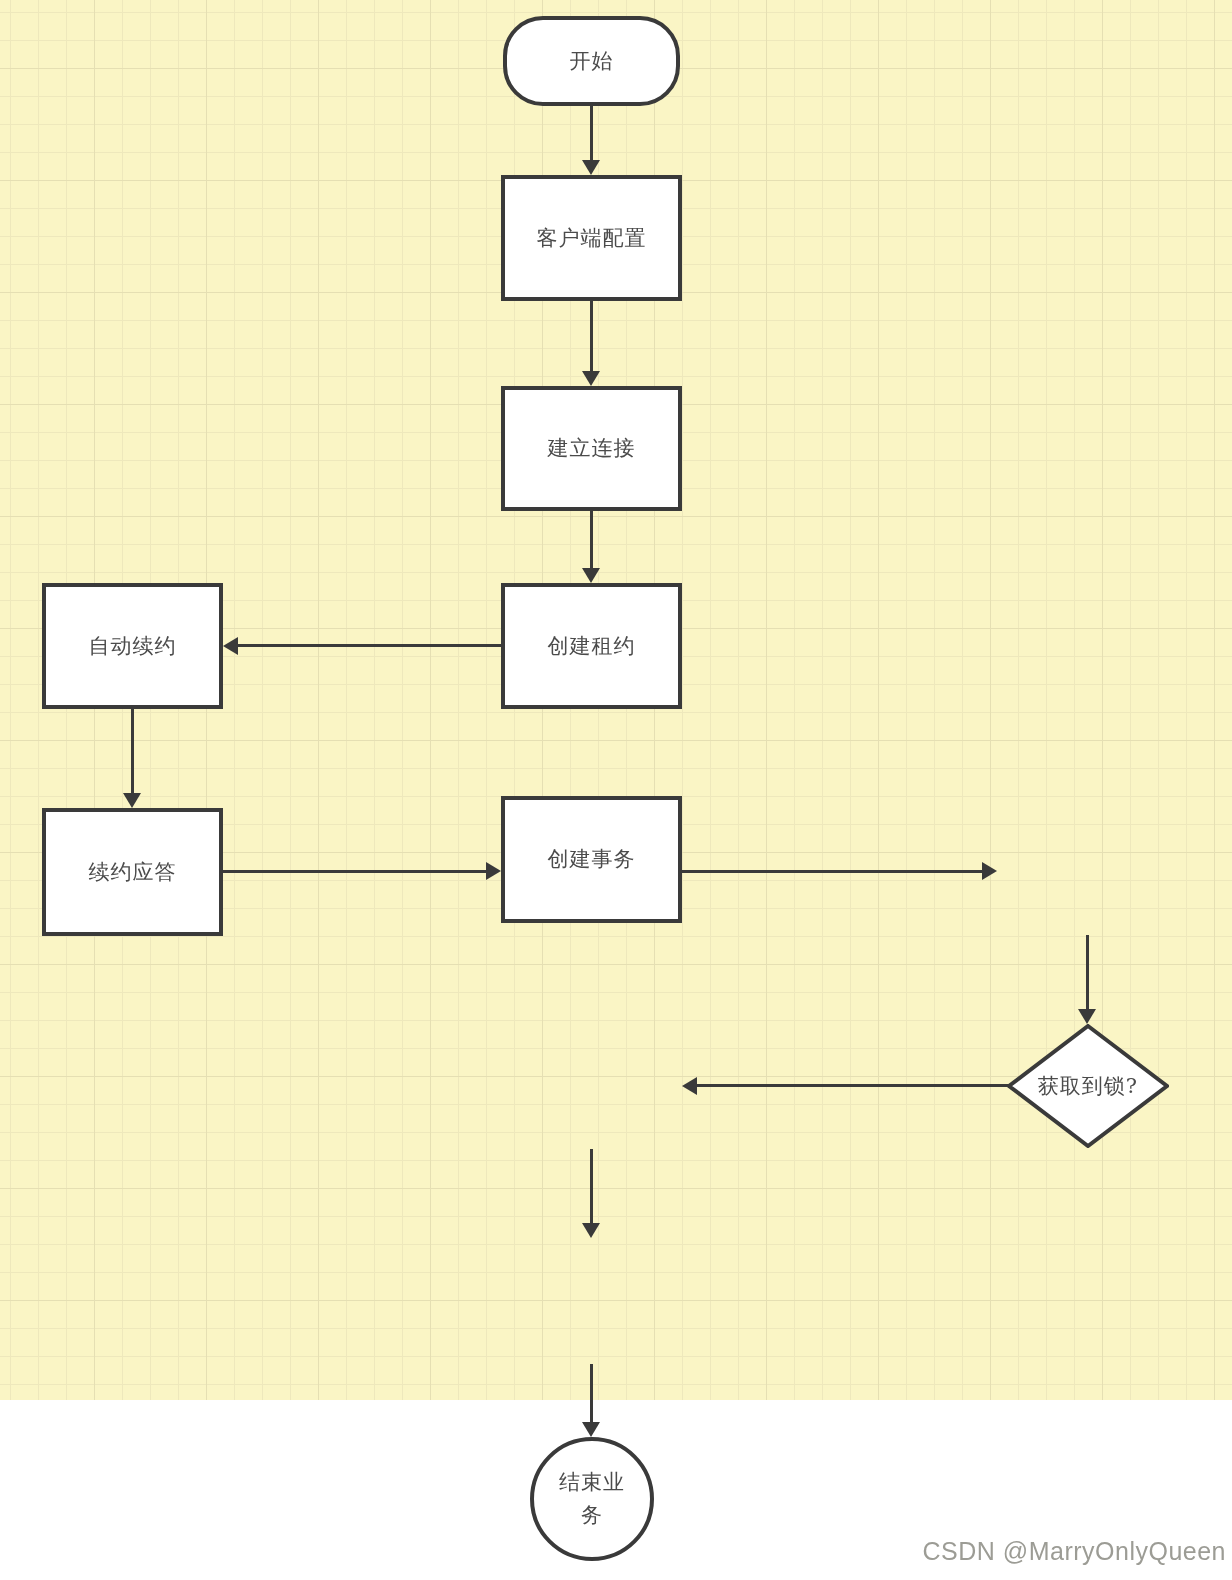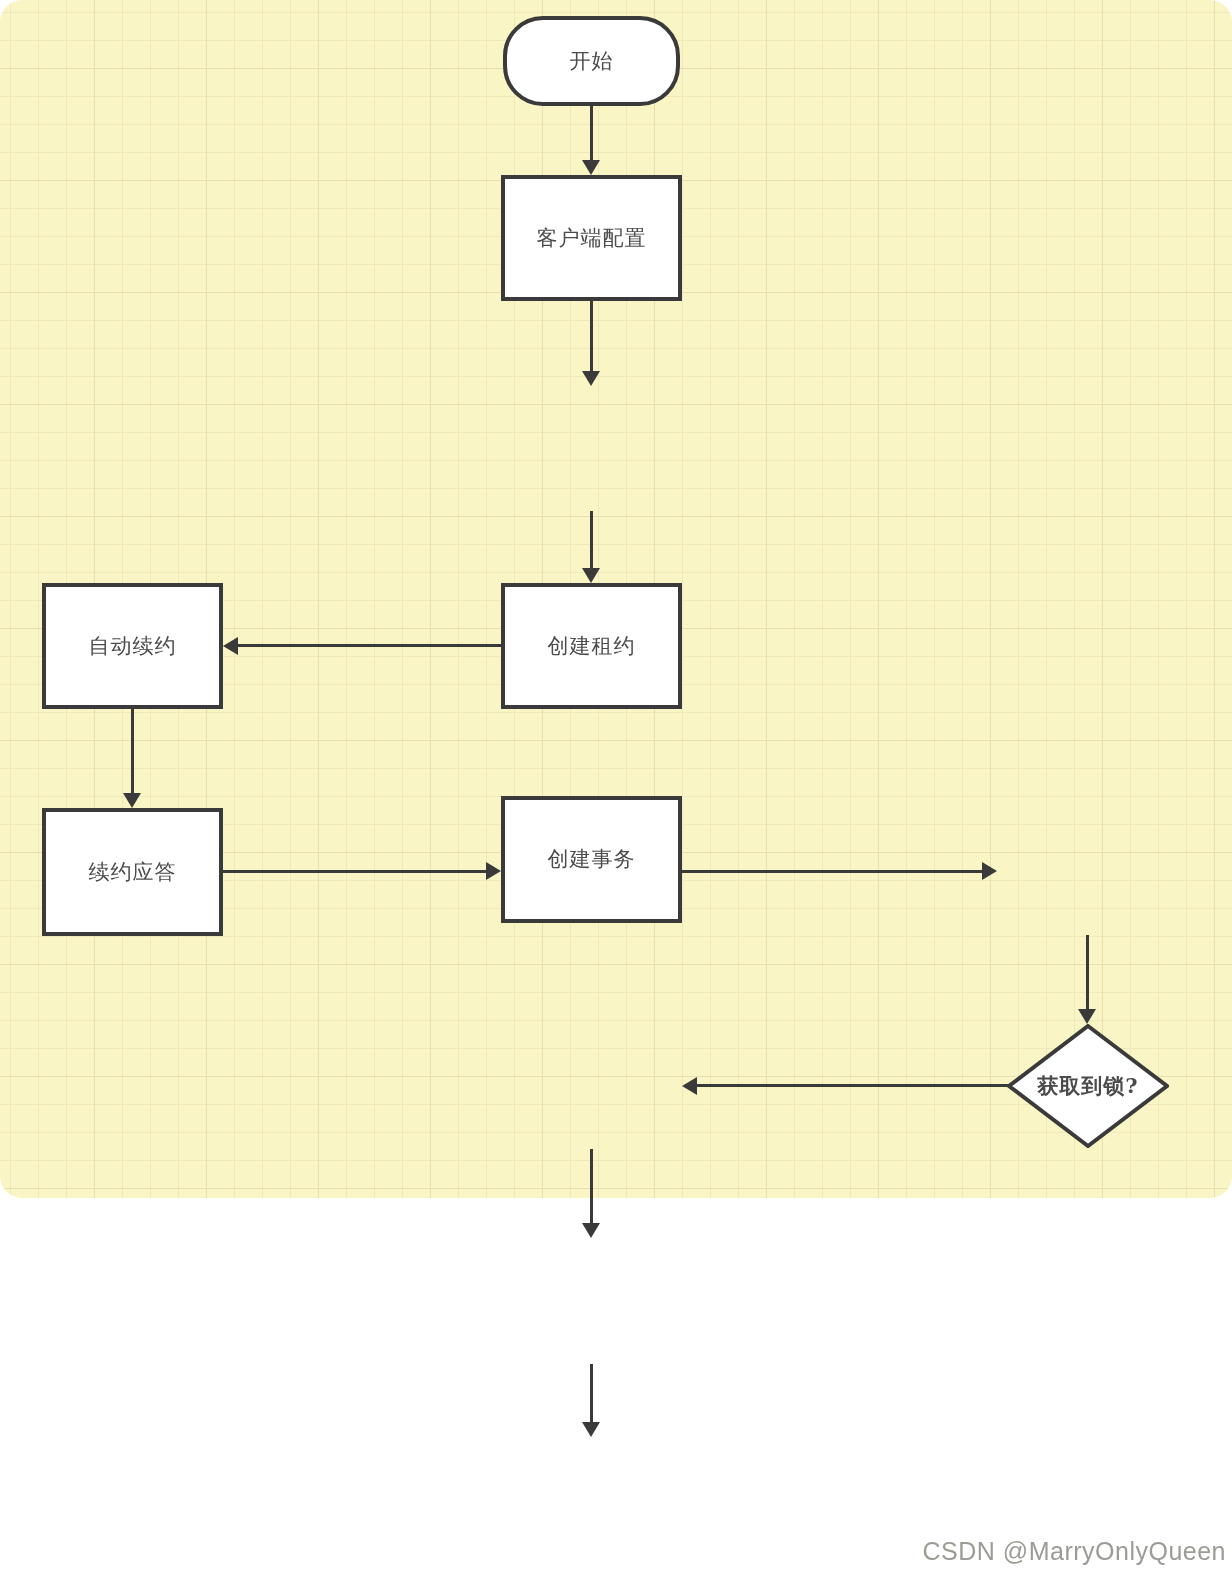--- a/index.html
+++ b/index.html
@@ -1,45 +1,44 @@
 <!DOCTYPE html>
 <html><head>
 <meta charset="utf-8">
 <style>
   html,body{margin:0;padding:0;}
   body{
     width:1232px;height:1580px;overflow:hidden;
     font-family:"DejaVu Serif","Liberation Serif",serif;
   }
   .canvas{
-    position:relative;width:1232px;height:1198px;
+    position:relative;width:1232px;height:1400px;
     background-color:#FAF5C5;
     background-image:
       linear-gradient(to right,#E5DFB3 1px,transparent 1px),
       linear-gradient(to bottom,#E5DFB3 1px,transparent 1px),
       linear-gradient(to right,#EEE8BC 1px,transparent 1px),
       linear-gradient(to bottom,#EEE8BC 1px,transparent 1px);
     background-size:112px 112px,112px 112px,28px 28px,28px 28px;
     background-position:94px 0,0 68px,10px 0,0 12px;
-    border-radius:22px;
   }
   .node{
     position:absolute;box-sizing:border-box;
     background:#FFFFFF;border:4px solid #3A3A3A;
     display:flex;align-items:center;justify-content:center;
     text-align:center;color:#4B4B4B;
     font-size:21px;line-height:1.55;letter-spacing:1px;
   }
   .stadium{border-radius:40px;}
   .circle{border-radius:50%;}
   .circle .lbl{max-width:72px;}
   .lbl{display:block;padding:0 14px;}
   .diamond-wrap{
     position:absolute;display:flex;align-items:center;justify-content:center;
-    text-align:right;color:#4B4B4B;font-size:21px;letter-spacing:1px;font-weight:bold;
+    text-align:right;color:#4B4B4B;font-size:21px;letter-spacing:1px;
   }
   .diamond-wrap svg{position:absolute;left:0;top:0;}
   .diamond-wrap .lbl{position:relative;padding:0;}
   .line{position:absolute;background:#3A3A3A;}
   .ah{position:absolute;width:0;height:0;}
   .ah-down{border-left:9px solid transparent;border-right:9px solid transparent;border-top:15px solid #3A3A3A;}
   .ah-left{border-top:9px solid transparent;border-bottom:9px solid transparent;border-right:15px solid #3A3A3A;}
   .ah-right{border-top:9px solid transparent;border-bottom:9px solid transparent;border-left:15px solid #3A3A3A;}
   .watermark{
     position:absolute;right:6px;top:1537px;
@@ -54,20 +53,23 @@
 <div class="canvas">
 
   <div class="node stadium" style="left:503px;top:16px;width:177px;height:90px">
     <span class="lbl">开始</span>
   </div>
 
   <div class="node" style="left:501px;top:175px;width:181px;height:126px">
     <span class="lbl">客户端配置</span>
   </div>
 
+  <div class="node" style="left:501px;top:386px;width:181px;height:125px">
+    <span class="lbl">建立连接</span>
+  </div>
 
   <div class="node" style="left:42px;top:583px;width:181px;height:126px">
     <span class="lbl">自动续约</span>
   </div>
 
   <div class="node" style="left:501px;top:583px;width:181px;height:126px">
     <span class="lbl">创建租约</span>
   </div>
 
   <div class="node" style="left:42px;top:808px;width:181px;height:128px">
@@ -81,20 +83,23 @@
 
   <div class="diamond-wrap" style="left:1007px;top:1024px;width:162px;height:124px">
     <svg width="162" height="124" viewBox="0 0 162 124">
       <polygon points="81,2 160,62 81,122 2,62" fill="#FFFFFF" stroke="#3A3A3A" stroke-width="4" stroke-linejoin="miter"></polygon>
     </svg>
     <span class="lbl">获取到锁?</span>
   </div>
 
 
 
+  <div class="node circle" style="left:530px;top:1437px;width:124px;height:124px">
+    <span class="lbl">结束业务</span>
+  </div>
 
   <div class="line" style="left:590px;top:106px;width:3px;height:55px"></div>
   <div class="ah ah-down" style="left:582px;top:160px"></div>
 
   <div class="line" style="left:590px;top:301px;width:3px;height:71px"></div>
   <div class="ah ah-down" style="left:582px;top:371px"></div>
 
   <div class="line" style="left:590px;top:511px;width:3px;height:58px"></div>
   <div class="ah ah-down" style="left:582px;top:568px"></div>
 

